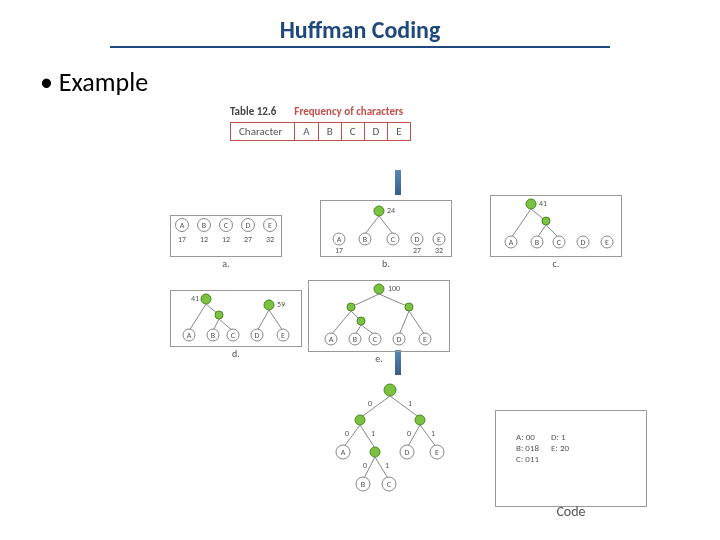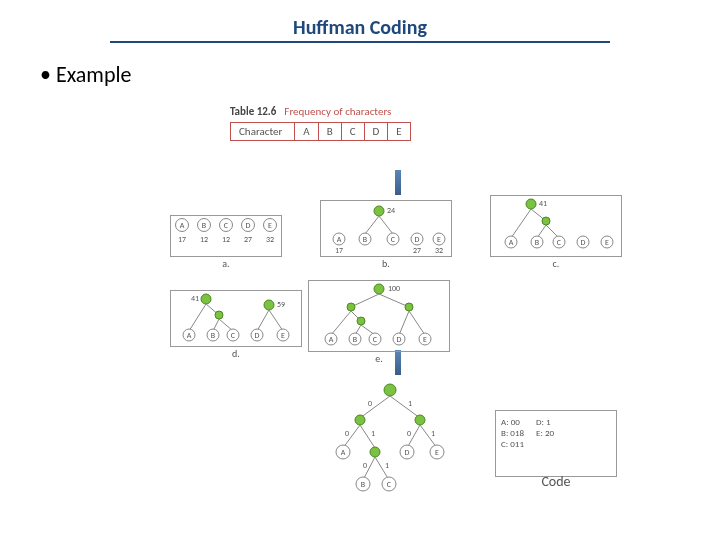--- a/index.html
+++ b/index.html
@@ -1,35 +1,35 @@
 <!DOCTYPE html>
 <html><head>
 <meta charset="utf-8">
 <style>
   body{margin:0;padding:0;font-family:Calibri,Arial,sans-serif;background:#fff;width:720px;height:540px;position:relative;overflow:hidden}
-  .title{font-size:20px;font-weight:bold;color:#1F497D;text-align:center;margin-top:15px;border-bottom:2px solid #1F497D;width:500px;margin-left:auto;margin-right:auto;padding-bottom:2px}
-  .bullet{font-size:22px;color:#000;margin-left:40px;margin-top:18px}
+  .title{font-size:24px;font-weight:bold;color:#1F497D;text-align:center;margin-top:15px;border-bottom:2px solid #1F497D;width:500px;margin-left:auto;margin-right:auto;padding-bottom:2px}
+  .bullet{font-size:26px;color:#000;margin-left:40px;margin-top:18px}
   .tblwrap{position:absolute;left:230px;top:105px}
   .tblcap{font-size:11px;font-weight:bold;color:#444}
-  .tblcap .red{color:#C0504D;font-weight:normal;margin-left:8px}
+  .tblcap .red{color:#C0504D;font-weight:bold;margin-left:18px}
   table.freq{border-collapse:collapse;margin-top:4px}
   table.freq td,table.freq th{border:1px solid #C0504D;padding:2px 8px;font-size:11px;color:#555;font-weight:normal;text-align:center}
   table.freq td.hdr{text-align:left;padding-right:12px}
   .arrow{width:6px;background:linear-gradient(#5a87b5,#3b5c8a);position:absolute}
   .arrow.a1{left:395px;top:170px;height:25px}
   .arrow.a2{left:395px;top:350px;height:25px}
   .panel{position:absolute;border:1px solid #999;font-size:9px;color:#555}
   .panel .lab{position:absolute;width:100%;text-align:center;bottom:-14px;font-size:10px}
   .pa{left:170px;top:215px;width:110px;height:40px}
   .pb{left:320px;top:200px;width:130px;height:55px}
   .pc{left:490px;top:195px;width:130px;height:60px}
   .pd{left:170px;top:290px;width:130px;height:55px}
   .pe{left:308px;top:280px;width:140px;height:70px}
   .pf{left:315px;top:380px;width:150px;height:120px}
-  .codebox{position:absolute;left:495px;top:410px;width:110px;height:55px;border:1px solid #999;font-size:9px;color:#555;padding:5px}
+  .codebox{position:absolute;left:495px;top:410px;width:110px;height:55px;border:1px solid #999;font-size:9px;color:#555;padding:20px}
   .codebox .lab{position:absolute;width:100%;text-align:center;bottom:-14px;left:0;font-size:14px}
   .leaf{display:inline-block;width:12px;height:12px;border:1px solid #888;border-radius:50%;text-align:center;line-height:12px;font-size:8px;background:#fff}
   .row{display:flex;justify-content:space-around;align-items:center;margin-top:2px}
   .val{font-size:8px;text-align:center}
   svg{position:absolute;left:0;top:0}
   .edge{stroke:#888;stroke-width:1}
   .gn{fill:#7BC142;stroke:#4a8a20}
   .lf{fill:#fff;stroke:#888}
   .t{font-size:8px;fill:#555;text-anchor:middle}
 </style>

